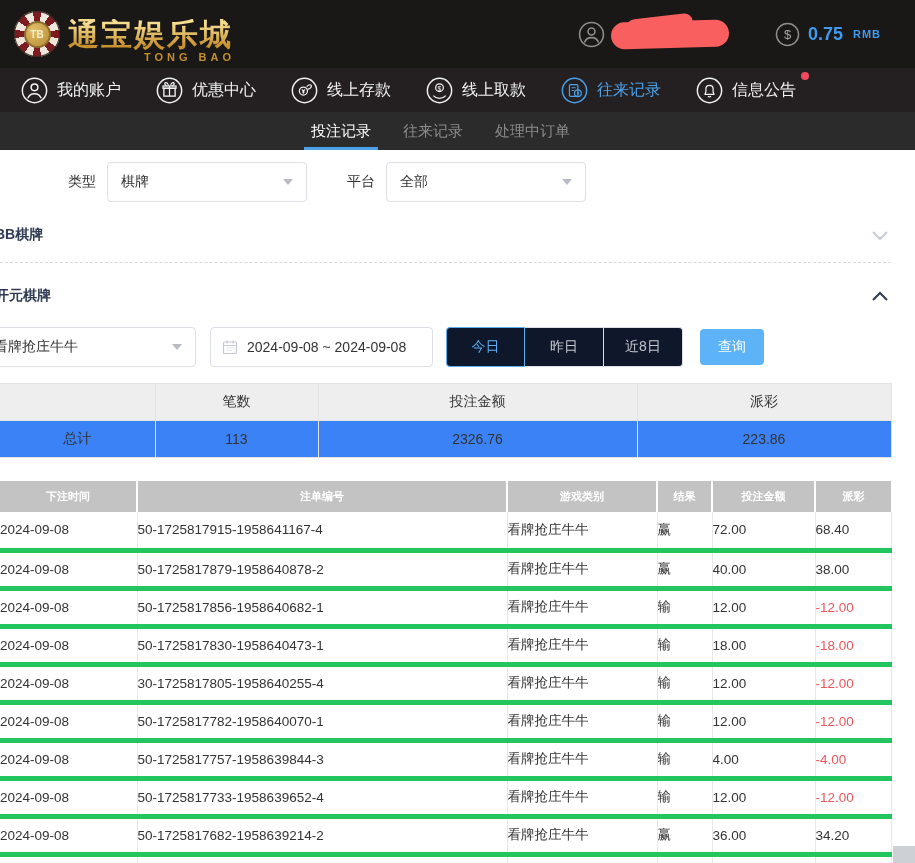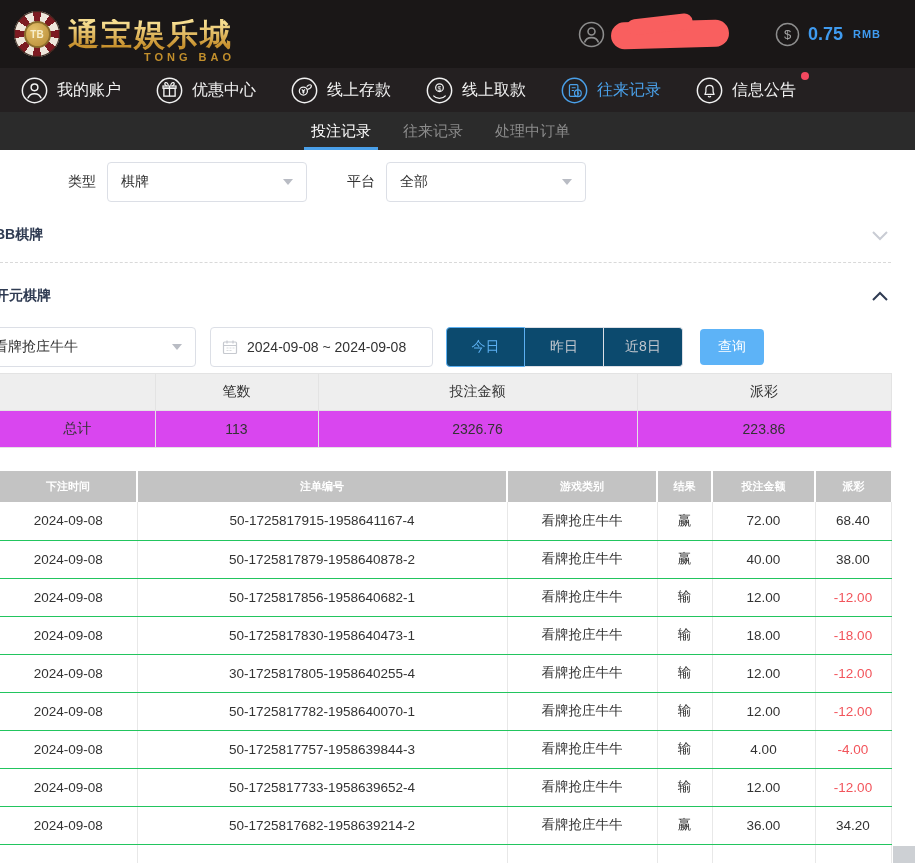--- a/index.html
+++ b/index.html
@@ -59,45 +59,45 @@
   .sec-bb { margin-top:22px; height:22px; }
   .divider { width:891px; border-top:1px dashed #d9d9d9; margin-top:16px; }
   .sec-ky { margin-top:21px; height:24px; }
 
   
   .query-bar { display:flex; align-items:center; margin-top:19px; height:40px; }
   .select-game { width:216px; margin-left:-20px; }
   .datebox { width:223px; height:40px; margin-left:14px; border:1px solid #dcdfe6; border-radius:4px;
     display:flex; align-items:center; gap:9px; padding:0 11px; font-size:14px; color:#333; cursor:pointer; }
   .btn-group { display:flex; margin-left:13px; }
-  .rbtn { width:79px; height:40px; background:#0c4a6e; border:1px solid #dcdfe6; font-size:14px; color:#c3c7ce;
+  .rbtn { width:79px; height:40px; background:#0f172a; border:1px solid #dcdfe6; font-size:14px; color:#c3c7ce;
     display:flex; align-items:center; justify-content:center; cursor:pointer; }
   .rbtn + .rbtn { border-left:none; }
   .rbtn:first-child { border-radius:4px 0 0 4px; }
   .rbtn:last-child { border-radius:0 4px 4px 0; }
   .rbtn.active { color:#5cb0f2; border-color:#5cb0f2; position:relative; z-index:1; }
   .search-btn { width:64px; height:36px; margin-left:17px; background:#5db3f7; color:#fff; font-size:14px;
     border:none; border-radius:4px; display:flex; align-items:center; justify-content:center; cursor:pointer; }
 
   
   table { border-collapse:collapse; table-layout:fixed; }
-  .summary { width:891px; margin-top:6px; }
+  .summary { width:891px; margin-top:16px; }
   .summary th { background:#eeeeee; height:37px; font-size:14px; font-weight:normal; color:#333;
     border:1px solid #e3e3e3; border-left:none; text-align:center; }
   .summary th:last-child, .summary td:last-child { border-right:1px solid #e3e3e3; }
   .summary td { height:37px; font-size:14px; color:#333; text-align:center;
-    border-bottom:1px solid #e3e3e3; border-right:1px solid #e3e3e3; background:#d946ef; }
+    border-bottom:1px solid #e3e3e3; border-right:1px solid #e3e3e3; background:#3b82f6; }
 
   
   .bets { width:891px; margin-top:23px; }
   .bets thead th { background:#c3c3c3; color:#fff; font-size:11px; font-weight:bold; height:31px;
     border-right:2px solid #fff; text-align:center; }
   .bets thead th:last-child { border-right:none; }
-  .bets tbody td { height:38px; font-size:13.5px; color:#333; text-align:center; background:#fff;
-    border-bottom:1px solid #22c55e; border-right:1px solid #e8e8e8; overflow:hidden; white-space:nowrap; }
+  .bets tbody td { height:38px; font-size:13.5px; color:#333; text-align:left; background:#fff;
+    border-bottom:5px solid #22c55e; border-right:1px solid #e8e8e8; overflow:hidden; white-space:nowrap; }
   .bets tbody td:last-child { border-right:1px solid #e8e8e8; }
   .bets tbody td.neg { color:#f2545b; }
 
   .scroll-corner { position:absolute; right:0; bottom:0; width:22px; height:17px; background:#cdd0d4; }
 </style>
 </head>
 <body>
 
 <div class="page">
 

